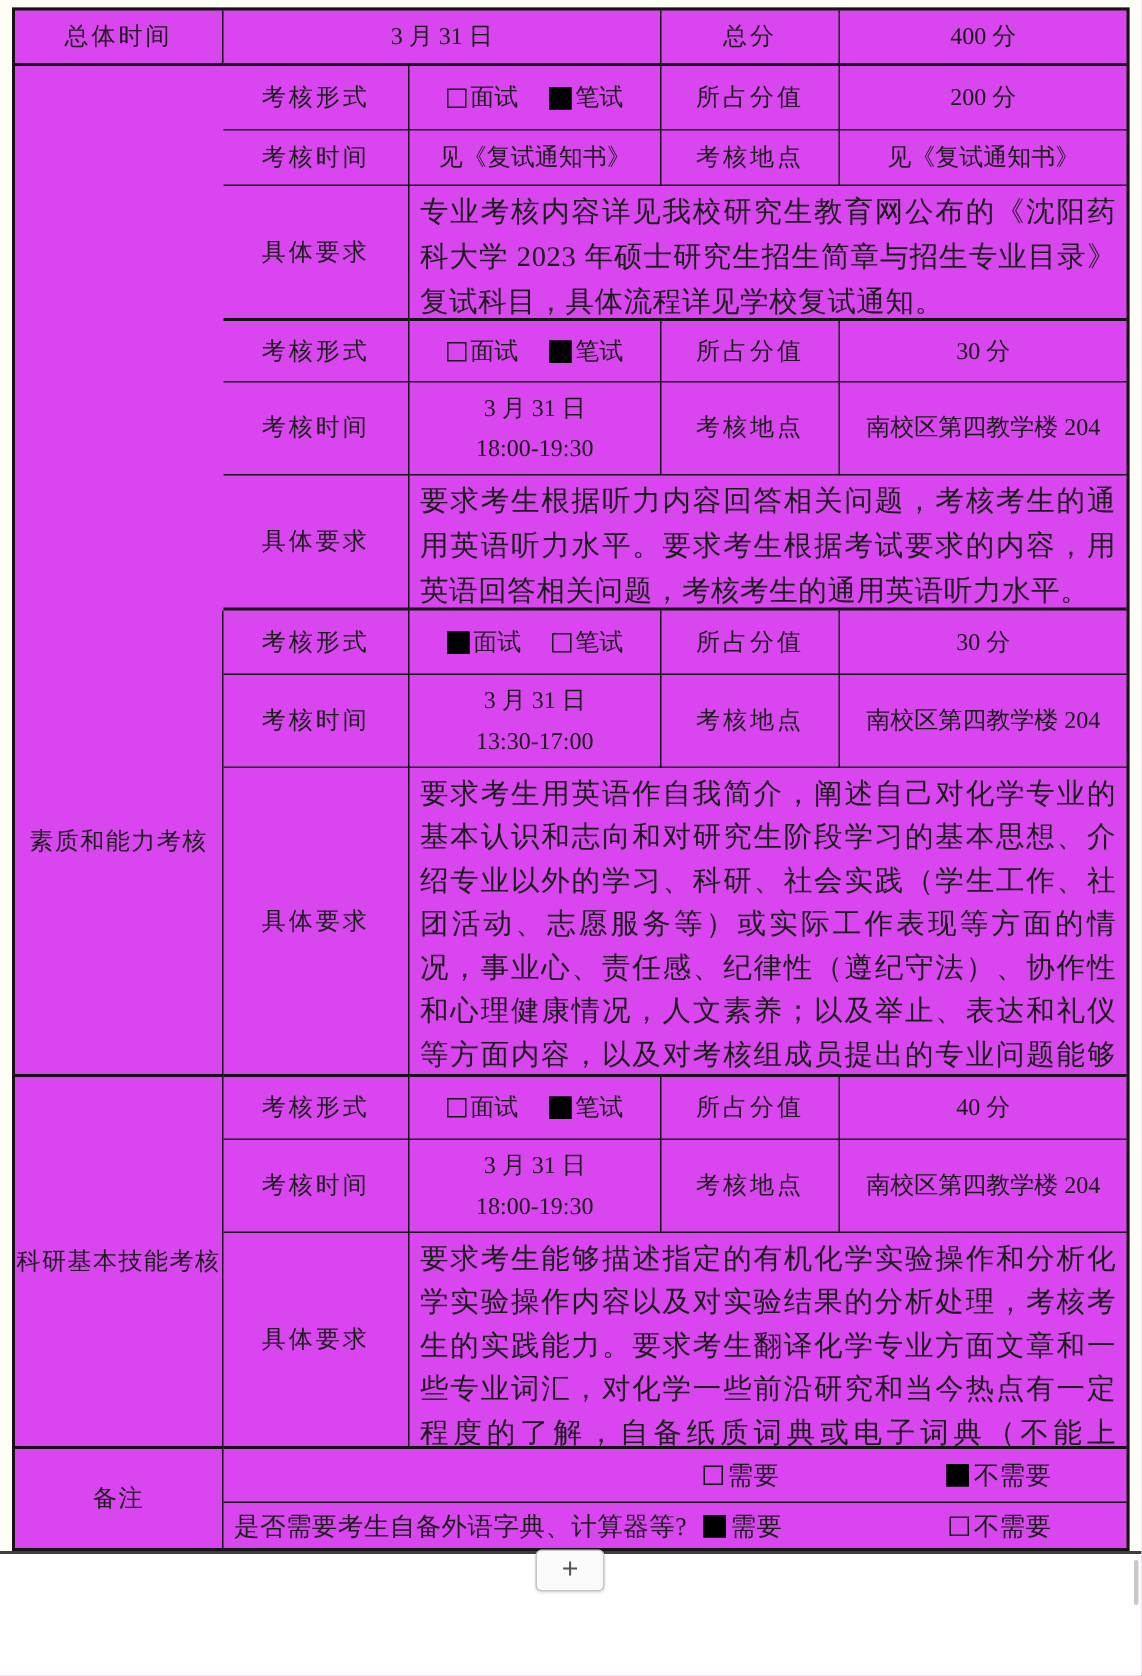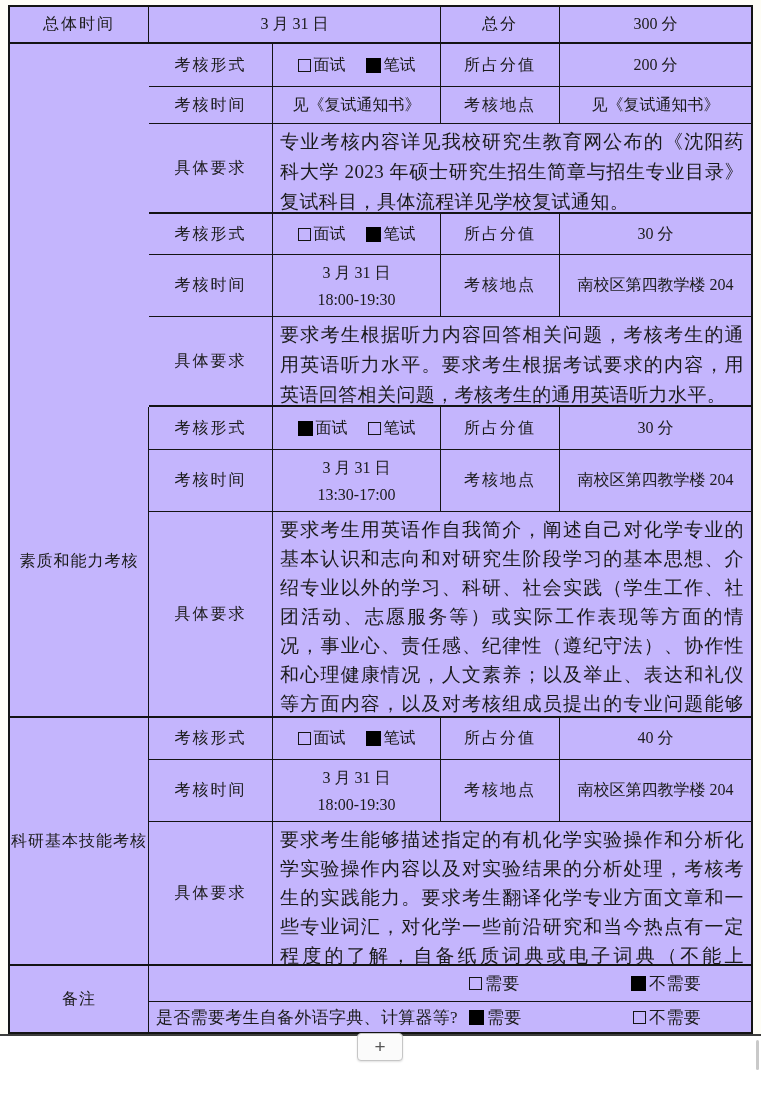--- a/index.html
+++ b/index.html
@@ -9,21 +9,21 @@
   .viewport { position:relative; width:761px; height:1117px; background:#ffffff; }
   .page-area { position:absolute; left:0; top:0; width:761px; height:1034px; background:#fefdf6; }
 
   
   .exam-table {
     position:absolute; left:8px; top:5px; width:745px;
     display:grid;
     grid-template-columns:139px 124px 168px 119px 1fr;
     grid-template-rows:37px 43px 37px 90px 41px 62px 90px 43px 62px 206px 42px 62px 144px 36px 30px;
     border:2px solid #141414;
-    background:#c4b5fd;
+    background:#d946ef;
   }
   .c {
     display:flex; align-items:center; justify-content:center;
     border-right:1px solid #141414; border-bottom:1px solid #141414;
     font-size:16px; text-align:center; overflow:hidden;
   }
   .lastcol { border-right:none; }
   .secend  { border-bottom:2px solid #141414; }
   .nobb    { border-bottom:none; }
   .lbl     { letter-spacing:2px; }
@@ -62,21 +62,21 @@
 <body>
 
 <div class="viewport">
   <div class="page-area"></div>
 
   <div class="exam-table">
 
     <div class="c secend lbl" style="grid-row:1;grid-column:1">总体时间</div>
     <div class="c secend" style="grid-row:1;grid-column:2/4">3 月 31 日</div>
     <div class="c secend lbl" style="grid-row:1;grid-column:4">总分</div>
-    <div class="c secend lastcol" style="grid-row:1;grid-column:5">300 分</div>
+    <div class="c secend lastcol" style="grid-row:1;grid-column:5">400 分</div>
 
     <div class="c lbl" style="grid-row:2;grid-column:2">考核形式</div>
     <div class="c" style="grid-row:2;grid-column:3">
       <span class="opts">
         <span class="opt">
             <span class="cb empty"></span>
             <span>面试</span>
           </span>
         <span class="opt">
             <span class="cb filled"></span>

